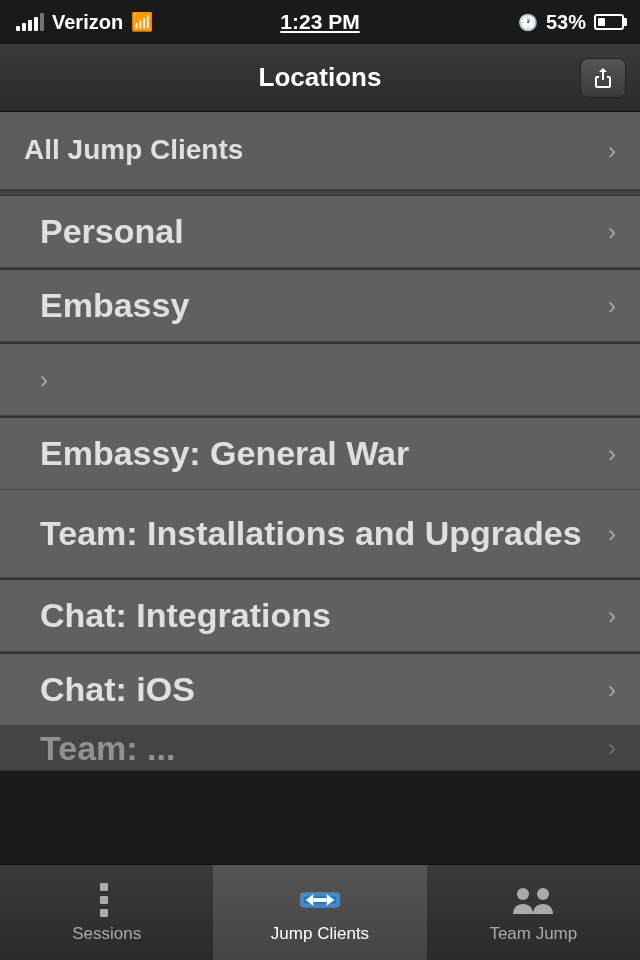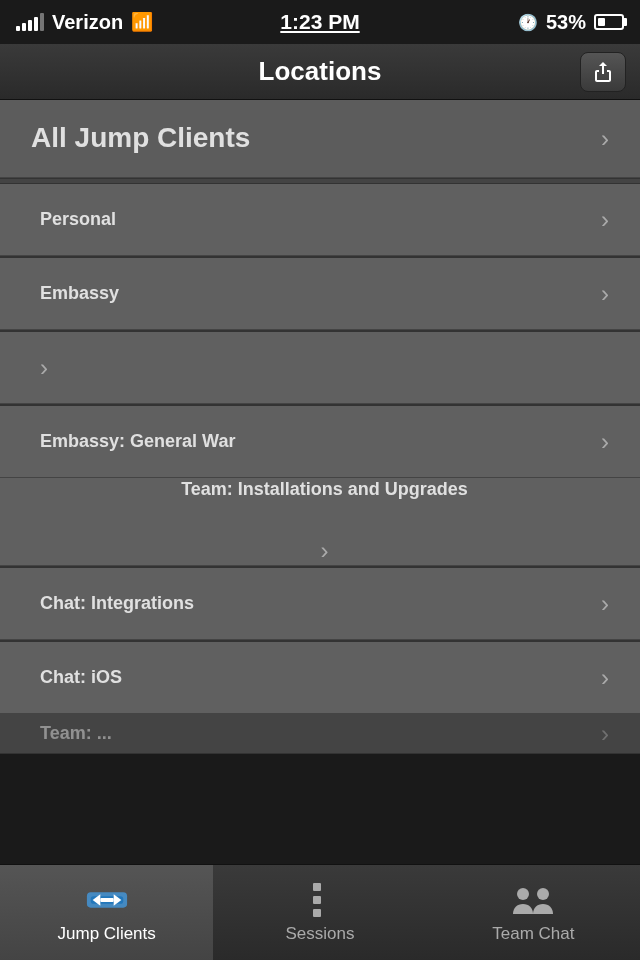--- a/index.html
+++ b/index.html
@@ -78,21 +78,21 @@
     }
     .battery-fill {
       height: 100%;
       width: 34%;
       background: white;
       border-radius: 1px;
     }
 
     
     .nav-bar {
-      height: 56px;
+      height: 68px;
       background: linear-gradient(to bottom, #3a3a3a, #2a2a2a);
       display: flex;
       align-items: center;
       justify-content: center;
       position: relative;
       border-bottom: 1px solid #111;
     }
     .nav-title {
       font-size: 26px;
       font-weight: bold;
@@ -113,36 +113,36 @@
     }
     .share-icon-svg {
       width: 24px;
       height: 24px;
     }
 
     .list-item {
       display: flex;
       align-items: center;
       justify-content: space-between;
-      padding: 0 31px;
+      padding: 0 24px;
       min-height: 72px;
       background: #555;
       border-bottom: 1px solid #444;
       cursor: pointer;
     }
     .list-item:first-child {
       background: #5a5a5a;
       border-bottom: 1px solid #444;
     }
     .list-item.indented {
       padding-left: 40px;
       background: #606060;
     }
     .list-item-text {
-      font-size: 18px;
+      font-size: 34px;
       font-weight: 600;
       color: #e0e0e0;
       line-height: 1.3;
     }
     .list-item:first-child .list-item-text {
       font-size: 28px;
       font-weight: bold;
     }
     .chevron {
       font-size: 24px;
@@ -310,21 +310,21 @@
     <span class="chevron">›</span>
   </div>
 
   <div class="divider" style="height:2px; background:#4a4a4a;"></div>
 
   <div class="list-item indented">
     <span class="list-item-text">Embassy: General War</span>
     <span class="chevron">›</span>
   </div>
 
-  <div class="list-item indented" style="min-height:88px;flex-direction:column;">
+  <div class="list-item indented" style="min-height:88px;">
     <span class="list-item-text">Team: Installations and Upgrades</span>
     <span class="chevron">›</span>
   </div>
 
   <div class="divider" style="height:2px; background:#4a4a4a;"></div>
 
   <div class="list-item indented">
     <span class="list-item-text">Chat: Integrations</span>
     <span class="chevron">›</span>
   </div>
@@ -337,61 +337,61 @@
   </div>
 
   <div class="list-item indented partially-visible" style="min-height:40px; overflow:hidden;">
     <span class="list-item-text">Team: ...</span>
     <span class="chevron">›</span>
   </div>
 
 </div>
 
 <div class="tab-bar">
-
-  <div class="tab-item active">
-    <div class="tab-icon jump-icon">
-      <svg viewBox="0 0 46 36" fill="none" xmlns="http://www.w3.org/2000/svg">
-
-        <rect x="2" y="10" width="42" height="16" rx="4" fill="#4499dd" opacity="0.8"></rect>
-        <rect x="6" y="14" width="34" height="8" rx="3" fill="#2277bb"></rect>
-
-        <polygon points="8,18 16,12 16,24" fill="white"></polygon>
-        <polygon points="38,18 30,12 30,24" fill="white"></polygon>
-        <rect x="16" y="16" width="14" height="4" fill="white" rx="1"></rect>
-      </svg>
-    </div>
-    <span class="tab-label" style="color:white;">Jump Clients</span>
-  </div>
 
   <div class="tab-item">
     <div class="tab-icon sessions-icon">
       <div class="sessions-line">
         <div class="sessions-dot"></div>
         <div class="sessions-bar"></div>
       </div>
       <div class="sessions-line">
         <div class="sessions-dot"></div>
         <div class="sessions-bar"></div>
       </div>
       <div class="sessions-line">
         <div class="sessions-dot"></div>
         <div class="sessions-bar"></div>
       </div>
     </div>
     <span class="tab-label">Sessions</span>
   </div>
 
+  <div class="tab-item active">
+    <div class="tab-icon jump-icon">
+      <svg viewBox="0 0 46 36" fill="none" xmlns="http://www.w3.org/2000/svg">
+
+        <rect x="2" y="10" width="42" height="16" rx="4" fill="#4499dd" opacity="0.8"></rect>
+        <rect x="6" y="14" width="34" height="8" rx="3" fill="#2277bb"></rect>
+
+        <polygon points="8,18 16,12 16,24" fill="white"></polygon>
+        <polygon points="38,18 30,12 30,24" fill="white"></polygon>
+        <rect x="16" y="16" width="14" height="4" fill="white" rx="1"></rect>
+      </svg>
+    </div>
+    <span class="tab-label" style="color:white;">Jump Clients</span>
+  </div>
+
   <div class="tab-item">
     <div class="tab-icon teamchat-icon">
       <svg viewBox="0 0 44 36" fill="none" xmlns="http://www.w3.org/2000/svg">
 
         <circle cx="12" cy="12" r="6" fill="#aaa"></circle>
         <path d="M2 32c0-6 4-10 10-10s10 4 10 10" fill="#aaa"></path>
 
         <circle cx="32" cy="12" r="6" fill="#aaa"></circle>
         <path d="M22 32c0-6 4-10 10-10s10 4 10 10" fill="#aaa"></path>
       </svg>
     </div>
-    <span class="tab-label">Team Chat</span>
+    <span class="tab-label">Team Jump</span>
   </div>
 
 </div>
 
 </body></html>

